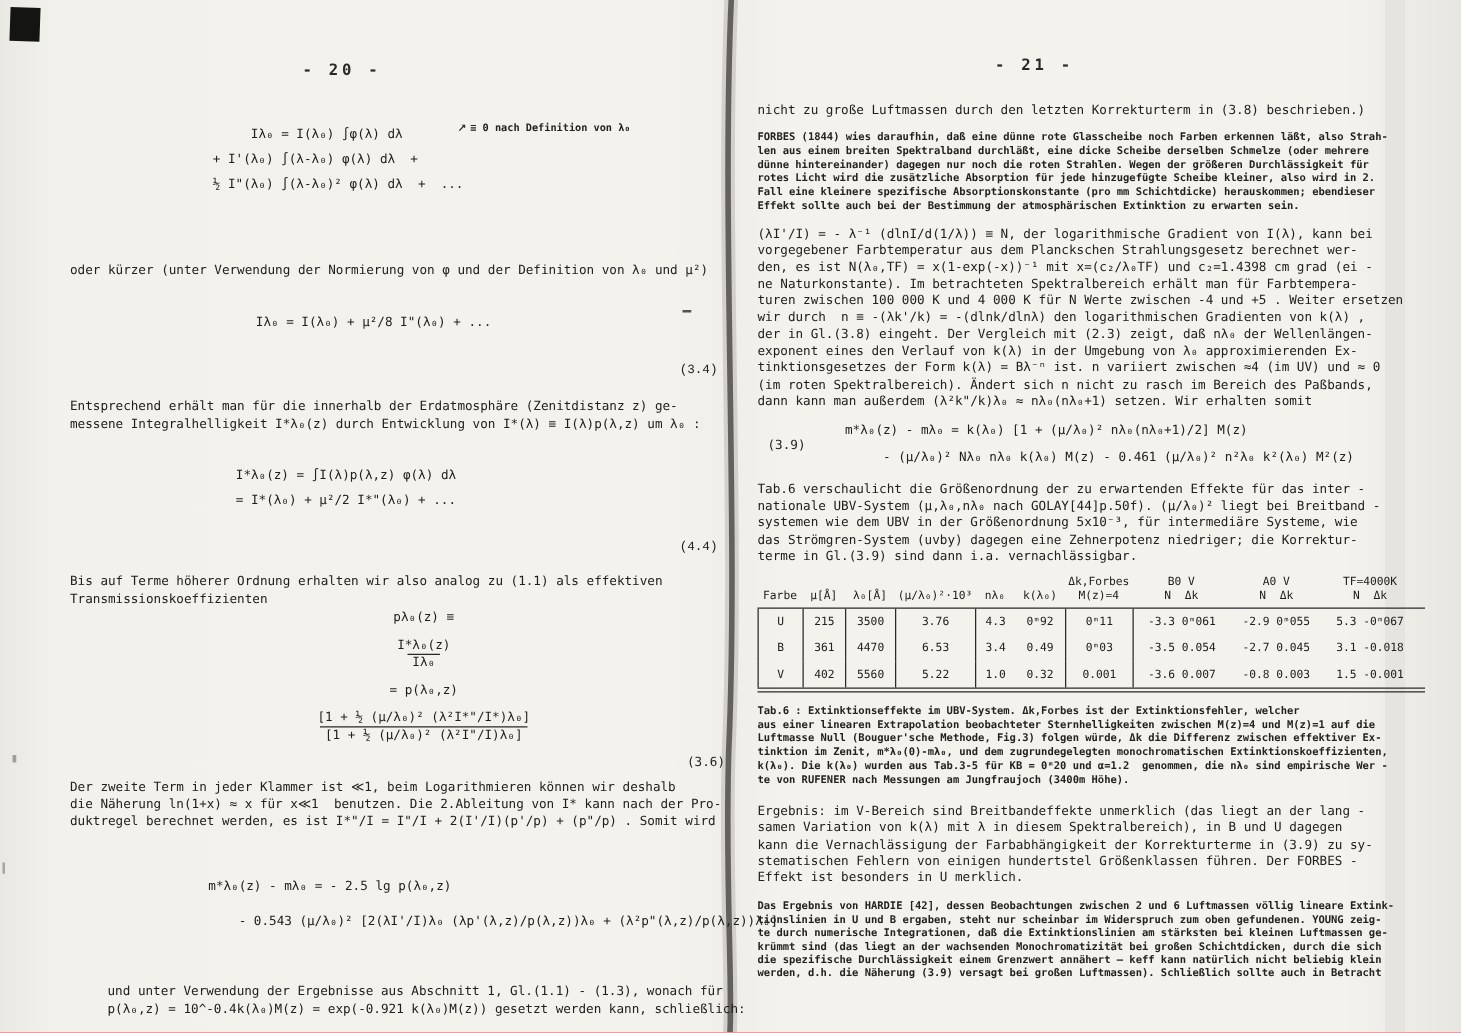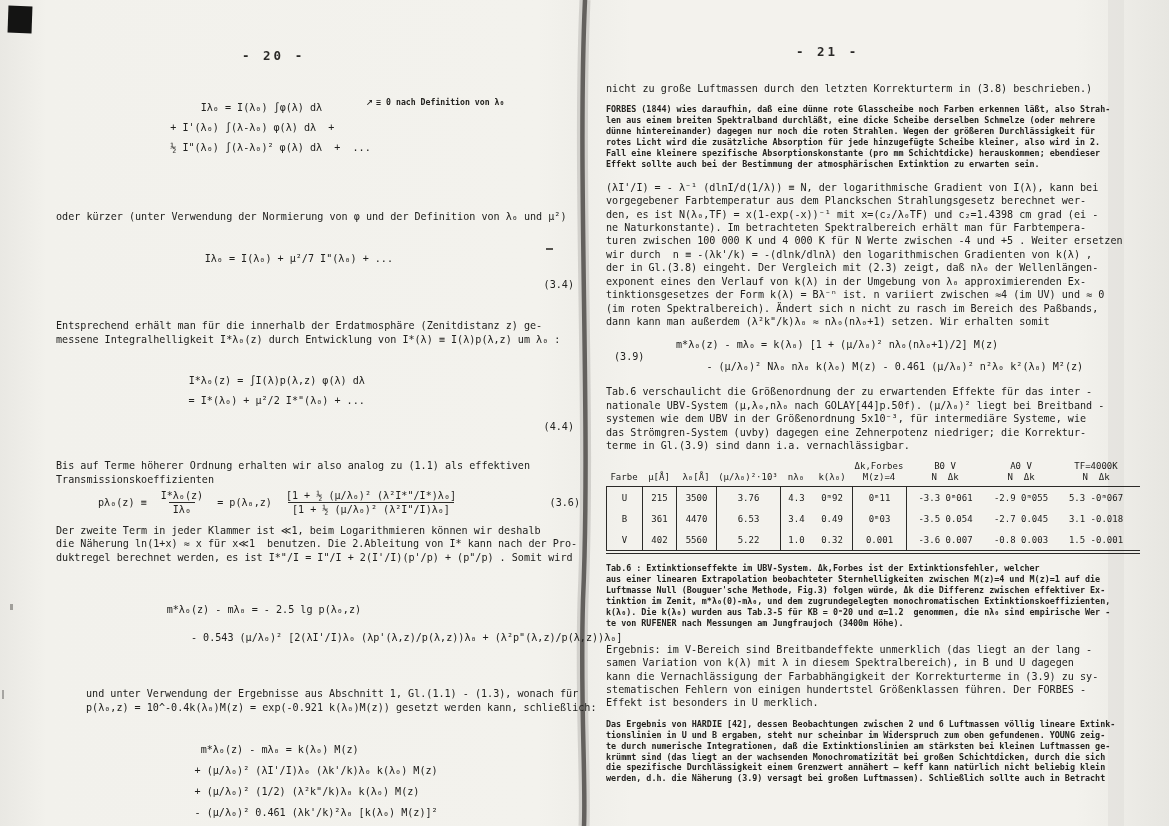--- a/index.html
+++ b/index.html
@@ -19,21 +19,21 @@
   }
   .page{position:absolute;}
   .pagenum{
     position:absolute;
     font-size:12.5px;letter-spacing:3px;font-weight:bold;color:#2a2927;
   }
   .col{position:absolute;}
   .t{white-space:pre;font-size:10.1px;line-height:13.4px;color:#20201e;}
   .s{white-space:pre;font-size:8.4px;line-height:10.9px;font-weight:bold;color:#23221f;}
   .eq{white-space:pre;font-size:10.1px;line-height:20px;position:relative;color:#20201e;}
-  .eqnum{position:absolute;right:6px;bottom:14px;font-size:10.1px;}
+  .eqnum{position:absolute;right:6px;bottom:2px;font-size:10.1px;font-family:Liberation Mono, monospace;}
   .block{margin:0 0 8px 0;}
   .fracrow{display:flex;align-items:center;gap:10px;font-size:10.1px;position:relative;}
   .frac{display:inline-flex;flex-direction:column;align-items:center;}
   .frac .den{border-top:1px solid #2a2927;}
   .frac span{padding:1px 4px;white-space:pre;}
   .annot{position:absolute;font-size:8.2px;font-weight:bold;white-space:pre;color:#23221f;}
   .annot .arr{font-size:12px;font-weight:normal;margin-right:3px;}
   
   .tbl{font-size:9px;color:#20201e;}
   .trow{display:grid;grid-template-columns:36px 34px 40px 64px 32px 40px 54px 78px 74px 76px;}
@@ -71,37 +71,37 @@
       <div class="eq block" style="padding-left:96px;margin-bottom:12px;">
         <span>Iλ₀ = I(λ₀) ∫φ(λ) dλ
    + I'(λ₀) ∫(λ-λ₀) φ(λ) dλ  +
    ½ I"(λ₀) ∫(λ-λ₀)² φ(λ) dλ  +  ...</span>
         <span class="annot" style="left:310px;top:13px;"><span class="arr">↗</span><span>≡ 0 nach Definition von λ₀</span></span>
       </div>
 
       <div class="t block" style="margin-bottom:6px;">oder kürzer (unter Verwendung der Normierung von φ und der Definition von λ₀ und μ²)</div>
 
       <div class="eq block" style="padding-left:100px;margin-bottom:10px;">
-        <span>Iλ₀ = I(λ₀) + μ²/7 I"(λ₀) + ...</span>
+        <span>Iλ₀ = I(λ₀) + μ²/8 I"(λ₀) + ...</span>
         <span class="eqnum">(3.4)</span>
       </div>
 
       <div class="t block" style="margin-bottom:5px;">Entsprechend erhält man für die innerhalb der Erdatmosphäre (Zenitdistanz z) ge-
 messene Integralhelligkeit I*λ₀(z) durch Entwicklung von I*(λ) ≡ I(λ)p(λ,z) um λ₀ :</div>
 
       <div class="eq block" style="padding-left:84px;margin-bottom:8px;">
         <span>I*λ₀(z) = ∫I(λ)p(λ,z) φ(λ) dλ
         = I*(λ₀) + μ²/2 I*"(λ₀) + ...</span>
         <span class="eqnum">(4.4)</span>
       </div>
 
       <div class="t block" style="margin-bottom:3px;">Bis auf Terme höherer Ordnung erhalten wir also analog zu (1.1) als effektiven
 Transmissionskoeffizienten</div>
 
-      <div class="fracrow block" style="padding-left:42px;margin-bottom:8px;">
+      <div class="fracrow block" style="padding-left:42px;margin-bottom:8px;flex-direction:column;">
         <span style="white-space:pre;">pλ₀(z) ≡</span>
         <span class="frac">
             <span class="num">I*λ₀(z)</span>
             <span class="den">Iλ₀</span>
           </span>
         <span style="white-space:pre;">= p(λ₀,z)</span>
         <span class="frac">
             <span class="num">[1 + ½ (μ/λ₀)² (λ²I*"/I*)λ₀]</span>
             <span class="den">[1 + ½ (μ/λ₀)² (λ²I"/I)λ₀]</span>
           </span>

